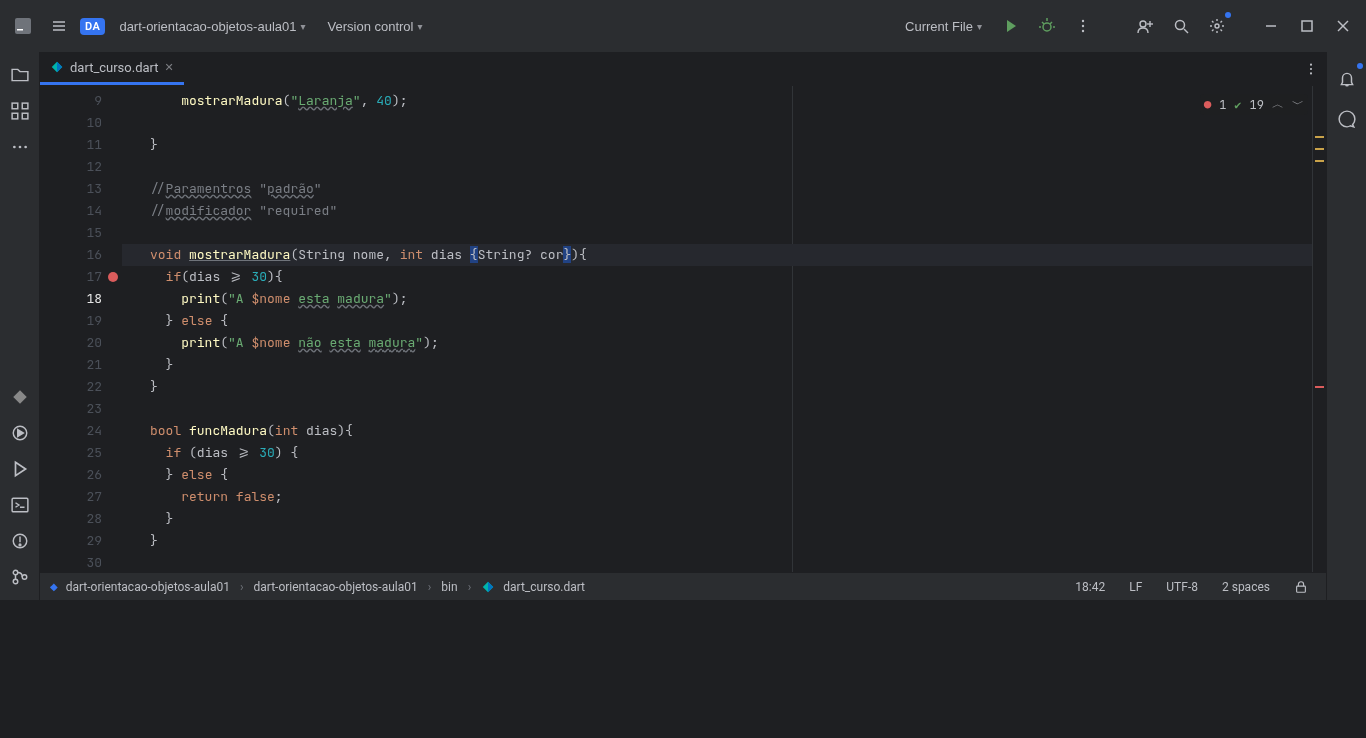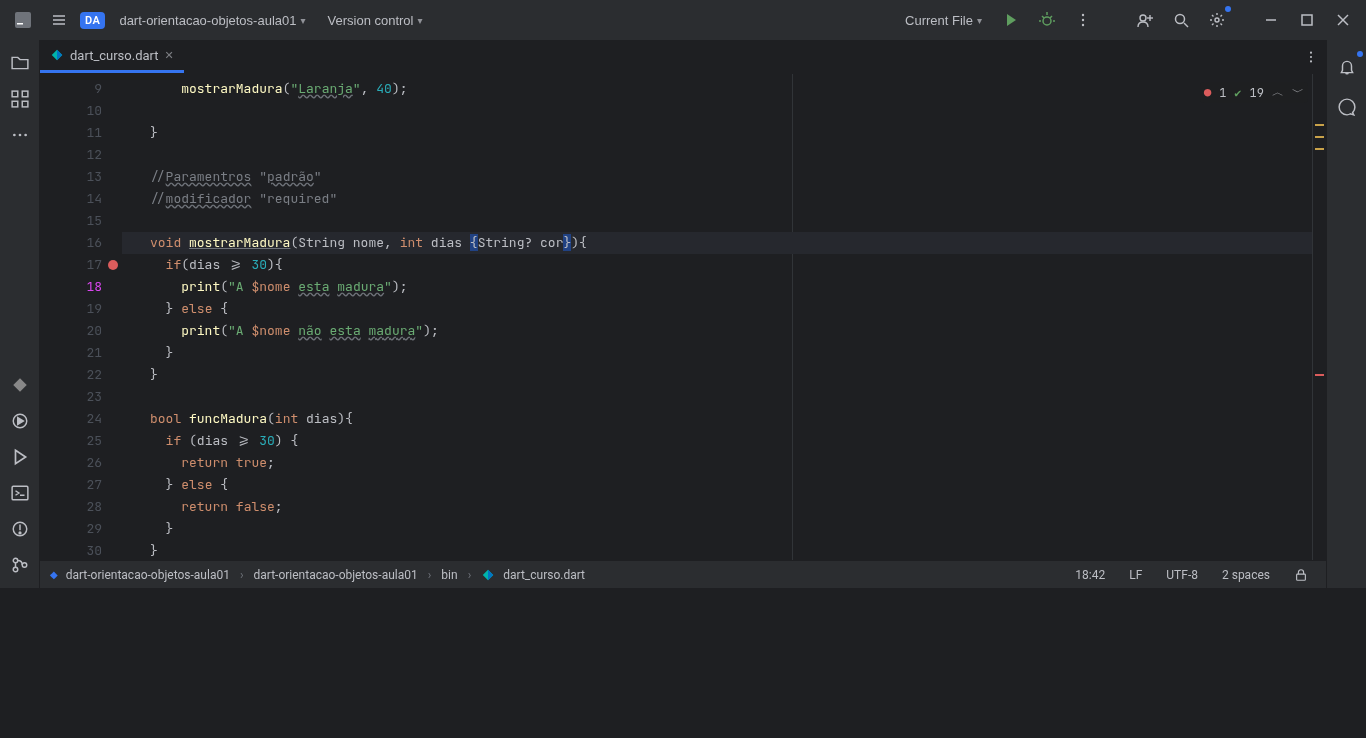--- a/index.html
+++ b/index.html
@@ -6,21 +6,21 @@
 body {
   font-family: -apple-system, BlinkMacSystemFont, "Segoe UI", Roboto, sans-serif;
   background: #1e1f22;
   color: #bcbec4;
   font-size: 13px;
   overflow: hidden;
   width: 1366px;
   height: 738px;
 }
 .titlebar {
-  height: 40px;
+  height: 52px;
   background: #2b2d30;
   display: flex;
   align-items: center;
   padding: 0 8px;
   gap: 8px;
 }
 .titlebar .left-group, .titlebar .right-group { display: flex; align-items: center; gap: 6px; }
 .titlebar .spacer { flex: 1; }
 .project-badge {
   background: #3574f0;
@@ -95,21 +95,21 @@
 .gutter {
   width: 82px;
   background: #1e1f22;
   color: #4b5059;
   text-align: right;
   padding-top: 4px;
   user-select: none;
   border-right: 0;
 }
 .gutter .ln { height: 22px; padding-right: 20px; line-height:22px; position:relative;}
-.gutter .ln.current { color: #d946ef; }
+.gutter .ln.current { color: #e5e5e5; }
 .gutter .bp::before {
   content:""; position:absolute; right:4px; top:6px; width:10px; height:10px; border-radius:50%; background:#db5c5c;
 }
 .code-lines { flex:1; padding-top:4px; position:relative;}
 .code-lines .line { height:22px; line-height:22px; white-space: pre; padding-left: 28px; }
 .code-lines .line.current-line { background: #26282e; }
 .guide { position:absolute; left:0; top:0; bottom:0; width:1px; background:#313438;}
 .guide.g1 { left: 752px; }
 
 .minimap-strip { width:14px; background:#1e1f22; position:relative; border-left:1px solid #313438;}
@@ -371,21 +371,20 @@
           <div class="line current-line"><span class="kw">void</span> <span class="func funcDeclUnderline">mostrarMadura</span><span class="punct">(String nome, </span><span class="kw">int</span><span class="punct"> dias </span><span class="hl">{</span><span class="punct">String? cor</span><span class="hl">}</span><span class="punct">){</span></div>
           <div class="line">  <span class="kw">if</span><span class="punct">(dias &gt;= </span><span class="num">30</span><span class="punct">){</span></div>
           <div class="line">    <span class="func">print</span><span class="punct">(</span><span class="str">"A <span class="interp">$nome</span> <span class="strUnderline">esta</span> <span class="strUnderline">madura</span>"</span><span class="punct">);</span></div>
           <div class="line">  <span class="punct">}</span> <span class="kw">else</span> <span class="punct">{</span></div>
           <div class="line">    <span class="func">print</span><span class="punct">(</span><span class="str">"A <span class="interp">$nome</span> <span class="strUnderline">não</span> <span class="strUnderline">esta</span> <span class="strUnderline">madura</span>"</span><span class="punct">);</span></div>
           <div class="line">  <span class="punct">}</span></div>
           <div class="line"><span class="punct">}</span></div>
           <div class="line"></div>
           <div class="line"><span class="kw">bool</span> <span class="func">funcMadura</span><span class="punct">(</span><span class="kw">int</span><span class="punct"> dias){</span></div>
           <div class="line">  <span class="kw">if</span> <span class="punct">(dias &gt;= </span><span class="num">30</span><span class="punct">) {</span></div>
-          <div class="line">    <span class="kw">return</span> <span class="lit">true</span><span class="punct">;</span></div>
           <div class="line">  <span class="punct">}</span> <span class="kw">else</span> <span class="punct">{</span></div>
           <div class="line">    <span class="kw">return</span> <span class="lit">false</span><span class="punct">;</span></div>
           <div class="line">  <span class="punct">}</span></div>
           <div class="line"><span class="punct">}</span></div>
           <div class="line"></div>
         </div>
 
       <div class="inspection-bar">
         <span class="err-ico">●</span>
         <span>1</span>

